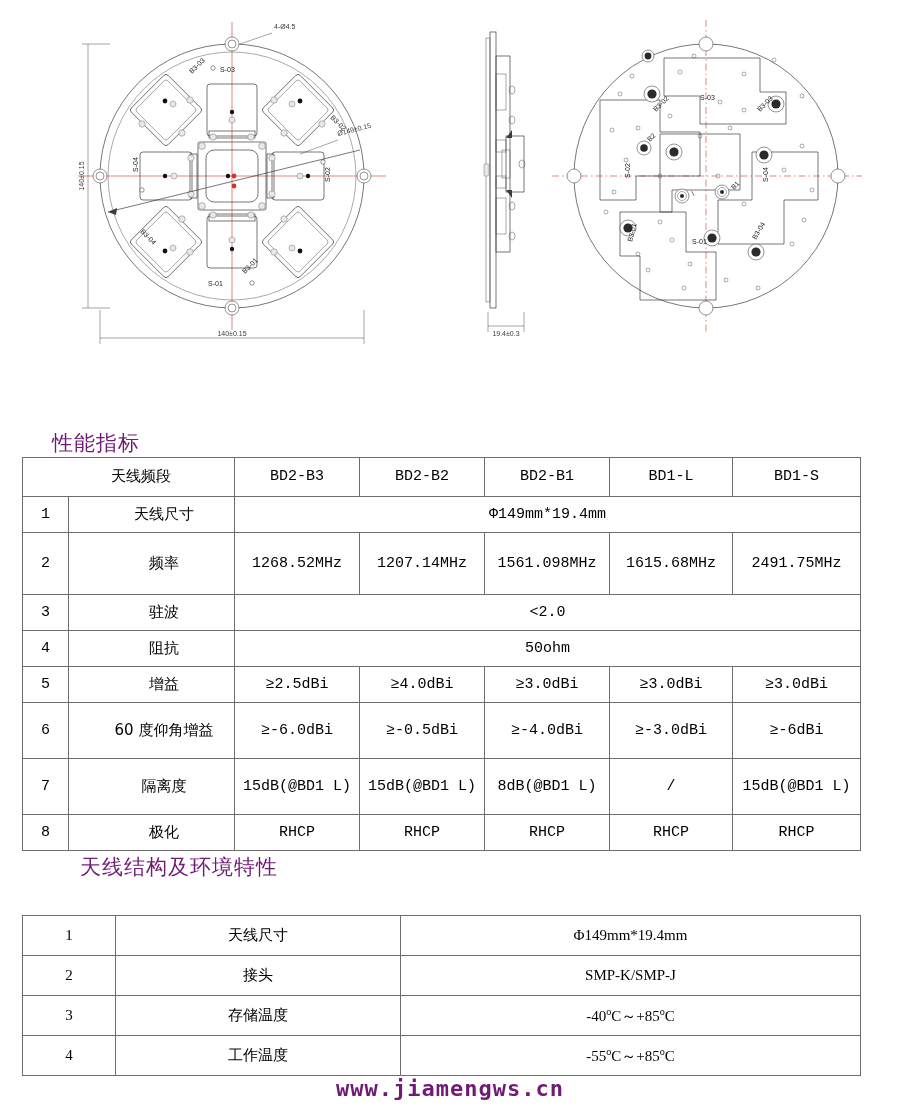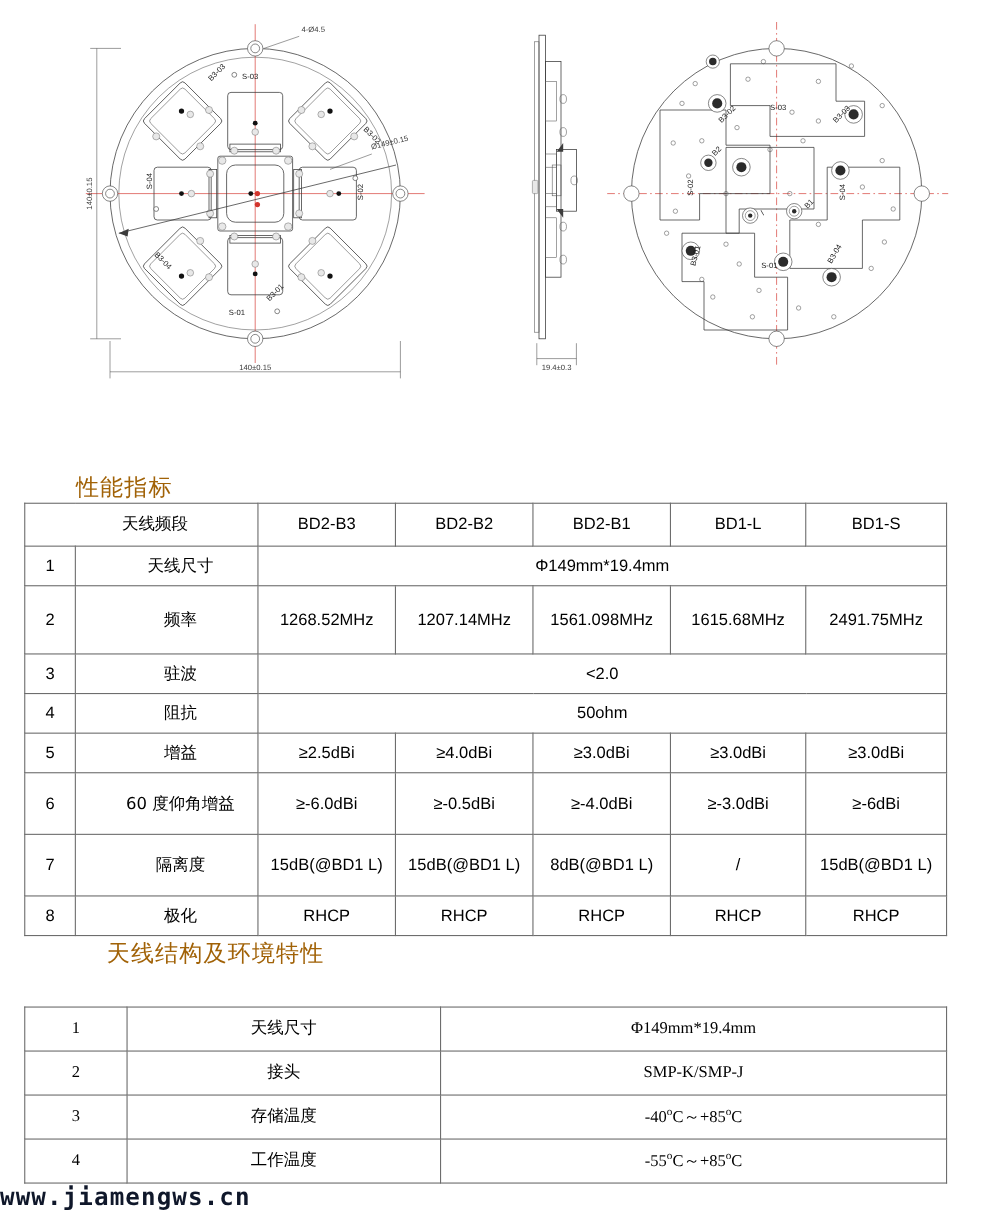--- a/index.html
+++ b/index.html
@@ -20,49 +20,49 @@
   .ln-cd{fill:none;stroke:#d2342c;stroke-width:0.6;stroke-dasharray:7 3 1.5 3;}
   .dimline{fill:none;stroke:#4a4a4a;stroke-width:0.5;}
   .pad{fill:none;stroke:#3c3c3c;stroke-width:0.7;}
   .dot{fill:#111;}
   .dotr{fill:#d2342c;}
   .hole{fill:#fff;stroke:#4a4a4a;stroke-width:0.6;}
   .holeg{fill:#e8e8e8;stroke:#777;stroke-width:0.5;}
 
   
   .section-title{
-    position:absolute;left:69px;font-size:21px;font-weight:400;
-    letter-spacing:1px;color:#a16207;
+    position:absolute;left:52px;font-size:21px;font-weight:400;
+    letter-spacing:1px;color:#701a75;
     font-family:"Liberation Sans","DejaVu Sans",sans-serif;
   }
   #title-perf{top:412px;}
   #title-struct{top:836px;margin-left:28px;}
 
   
   table{border-collapse:collapse;position:absolute;table-layout:fixed;}
   table td{
     border:1px solid #6d6d6d;
     text-align:center;vertical-align:middle;
     padding:2px 3px;line-height:1.18;
   }
   #perf-table{left:22px;top:457px;width:838px;font-size:15px;}
-  #perf-table td{font-family:Liberation Sans, sans-serif;}
+  #perf-table td{font-family:Liberation Mono, monospace;}
   #perf-table td.cjk{font-family:"DejaVu Sans","Liberation Sans",sans-serif;padding-left:28px;}
   #struct-table{left:22px;top:915px;width:838px;font-size:15px;}
   #struct-table td{
     font-family:"Liberation Serif","DejaVu Serif",serif;
     border:1px solid #6d6d6d;
   }
   .sup-o{font-size:0.68em;vertical-align:super;}
 
   
   #footer{
-    position:absolute;left:0;top:1076px;width:900px;text-align:left;
+    position:absolute;left:0;top:1076px;width:900px;text-align:center;
     font-family:"DejaVu Sans Mono","Liberation Mono",monospace;
-    font-size:22px;font-weight:bold;letter-spacing:1px;color:#0f172a;
+    font-size:22px;font-weight:bold;letter-spacing:1px;color:#701a75;
   }
 </style>
 </head>
 <body>
 
 <div id="drawings">
 <svg width="900" height="380" viewBox="0 0 900 380" xmlns="http://www.w3.org/2000/svg">
 
   <g>
 

